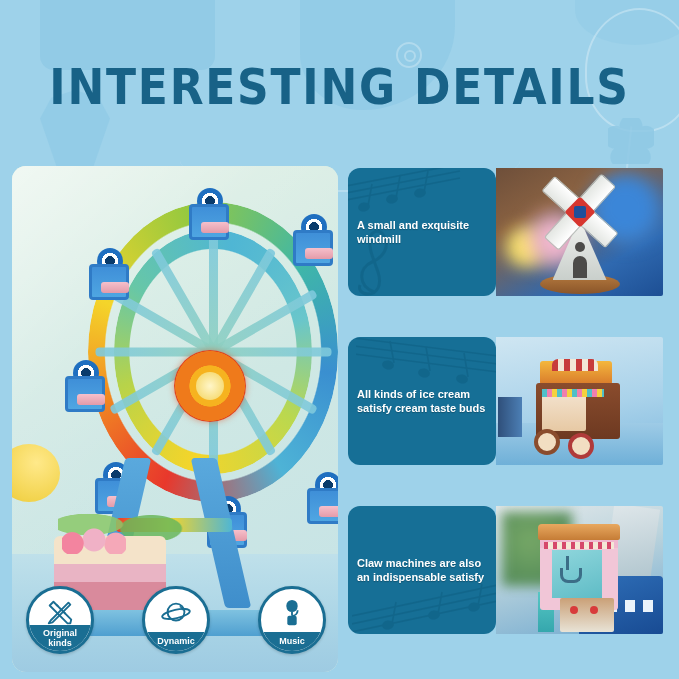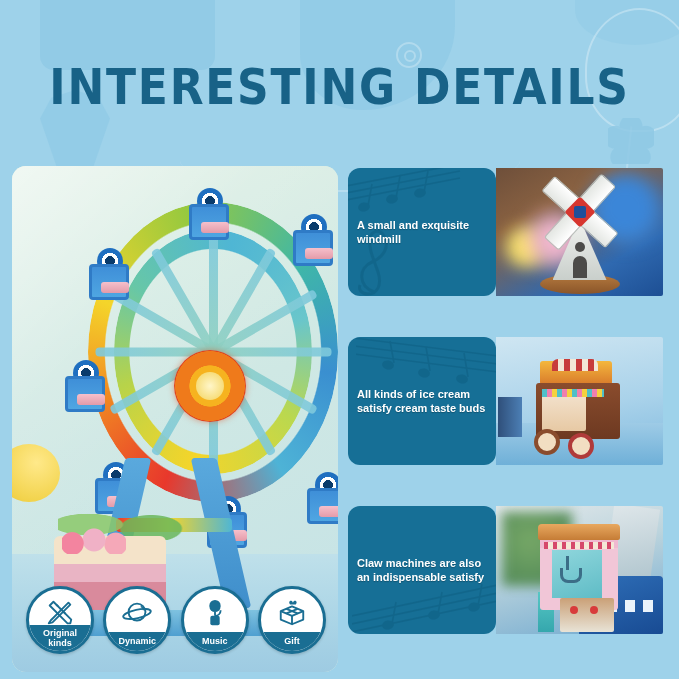--- a/index.html
+++ b/index.html
@@ -762,33 +762,15 @@
             <path d="M14 15 L14 19"></path>
             <path d="M20 13 C20 17 17 19 14 19"></path>
           </g>
         </svg>
       </div>
       <div class="badge-label">
         <span>Music</span>
       </div>
     </div>
 
-    <div class="badge">
-      <div class="badge-icon">
-        <svg width="30" height="30" viewBox="0 0 32 32">
-          <g fill="none" stroke="#1a6e93" stroke-width="2" stroke-linejoin="round">
-            <path d="M4 14 L16 9 L28 14 L16 19 Z"></path>
-            <path d="M4 14 L4 23 L16 28 L16 19"></path>
-            <path d="M28 14 L28 23 L16 28"></path>
-            <path d="M10 11.5 L22 16.5 M22 11.5 L10 16.5"></path>
-          </g>
-          <g fill="#1a6e93">
-            <path d="M14 7 c-3 -4 2 -6 3 -2 1 -4 6 -2 3 2 z"></path>
-          </g>
-        </svg>
-      </div>
-      <div class="badge-label">
-        <span>Gift</span>
-      </div>
-    </div>
 
   </div>
 </div>
 
 </body></html>

